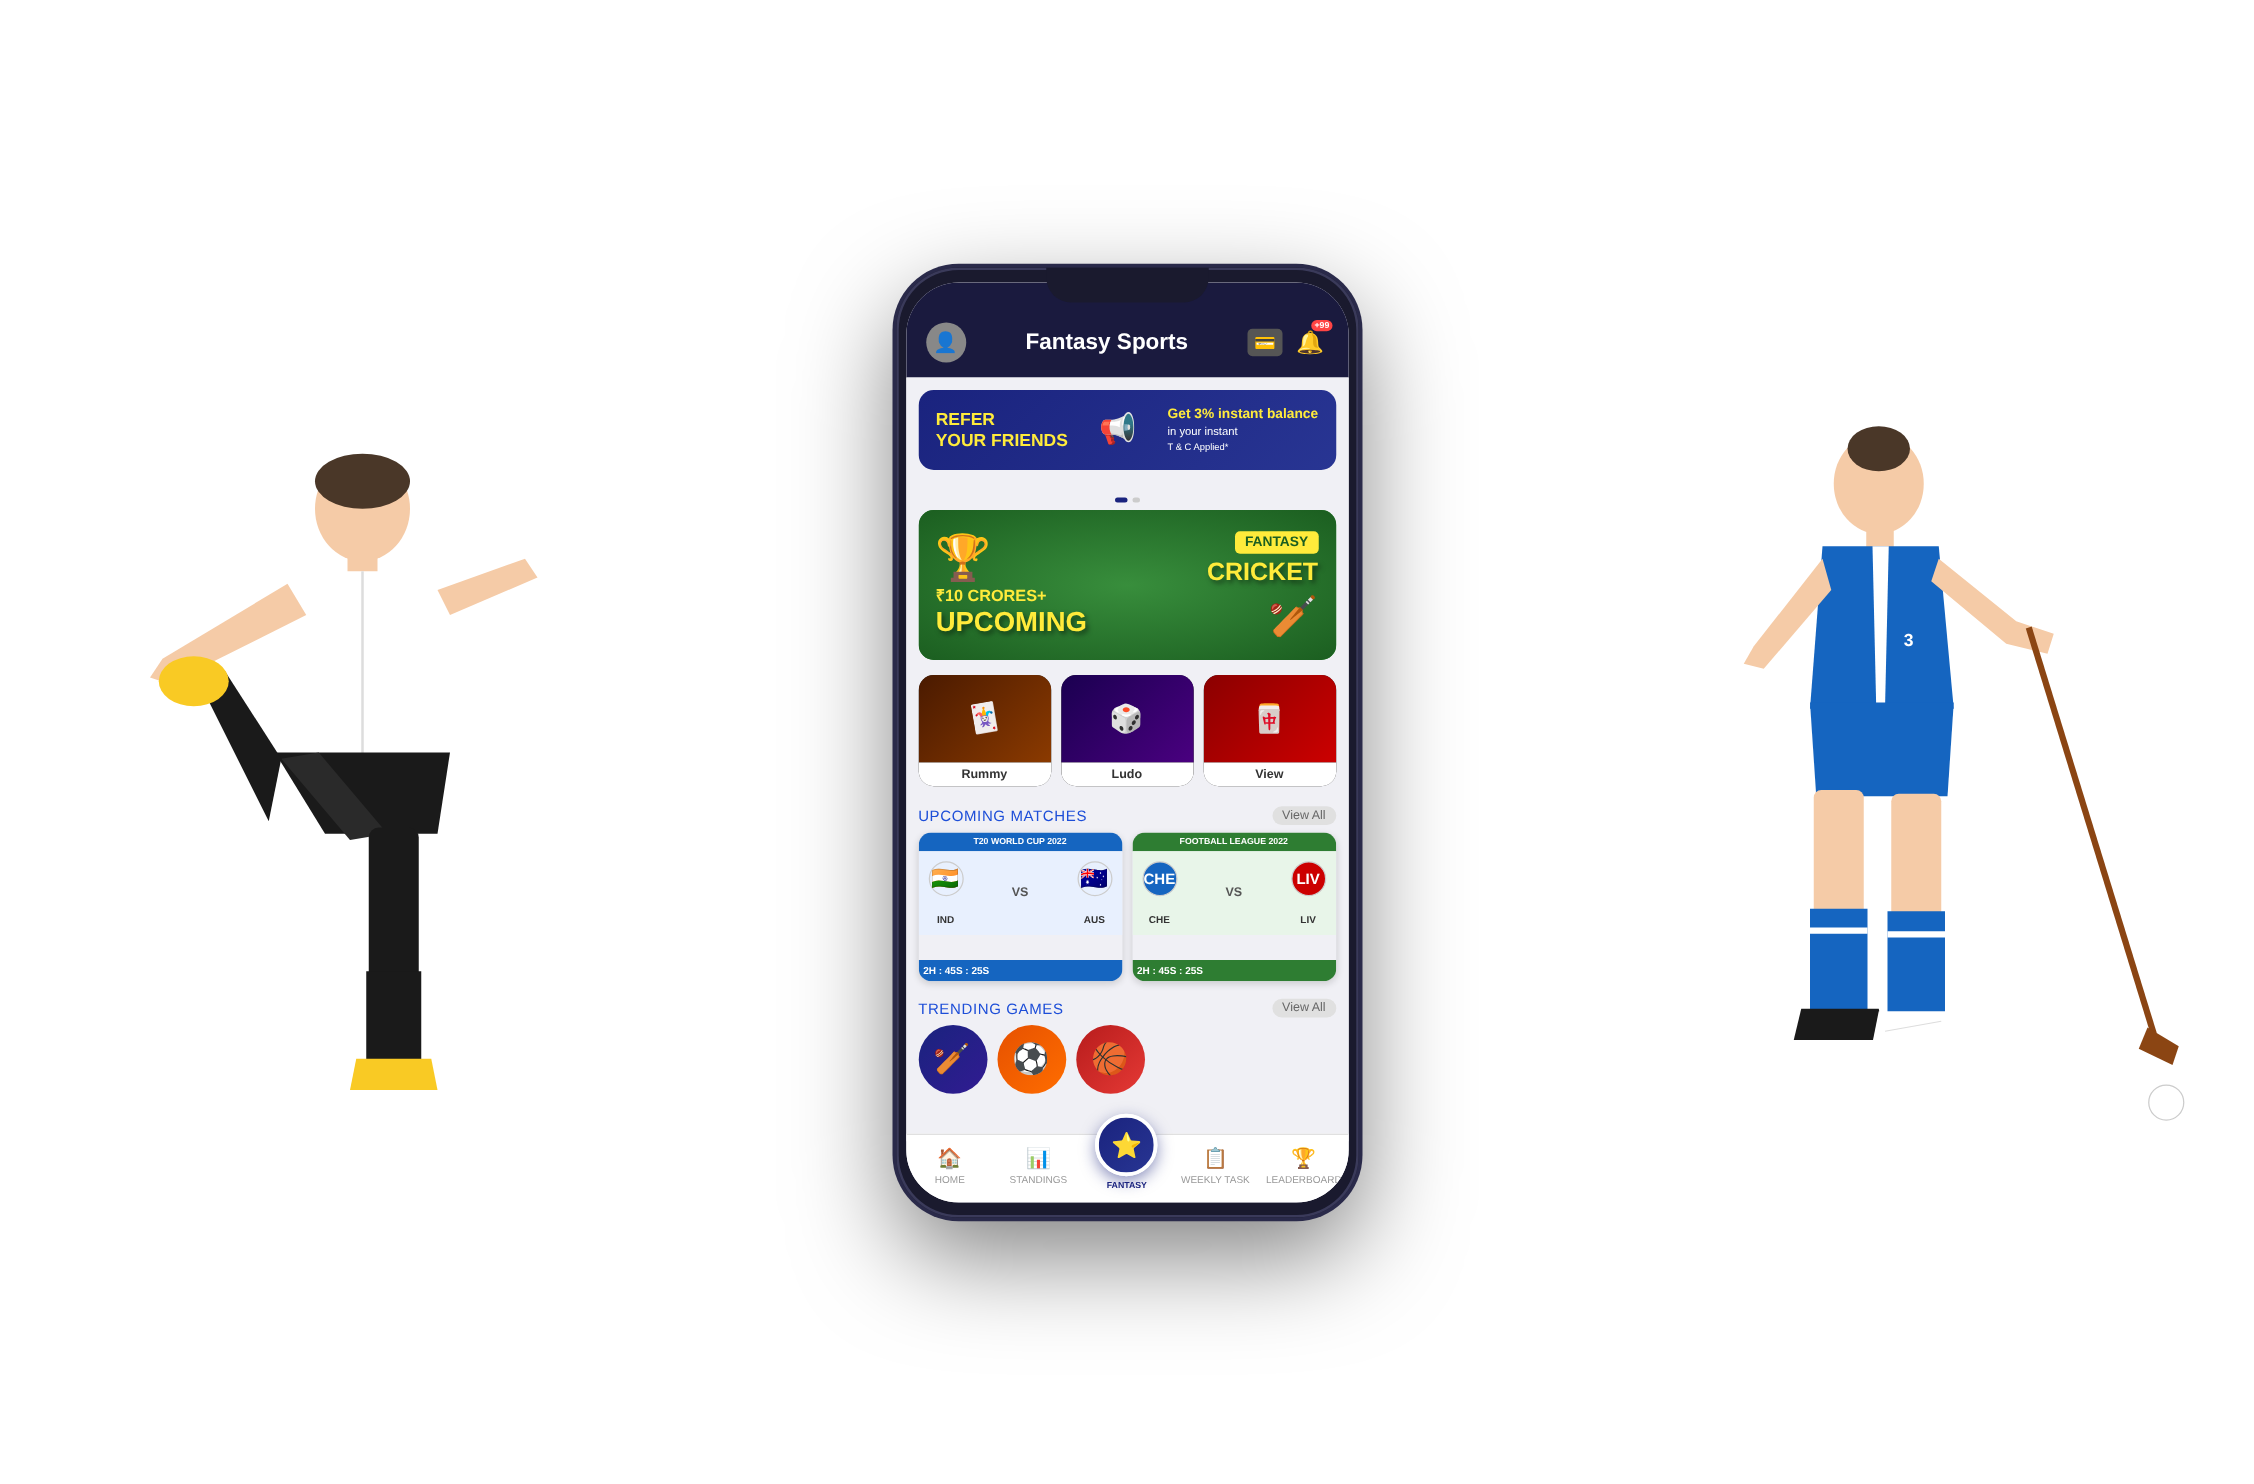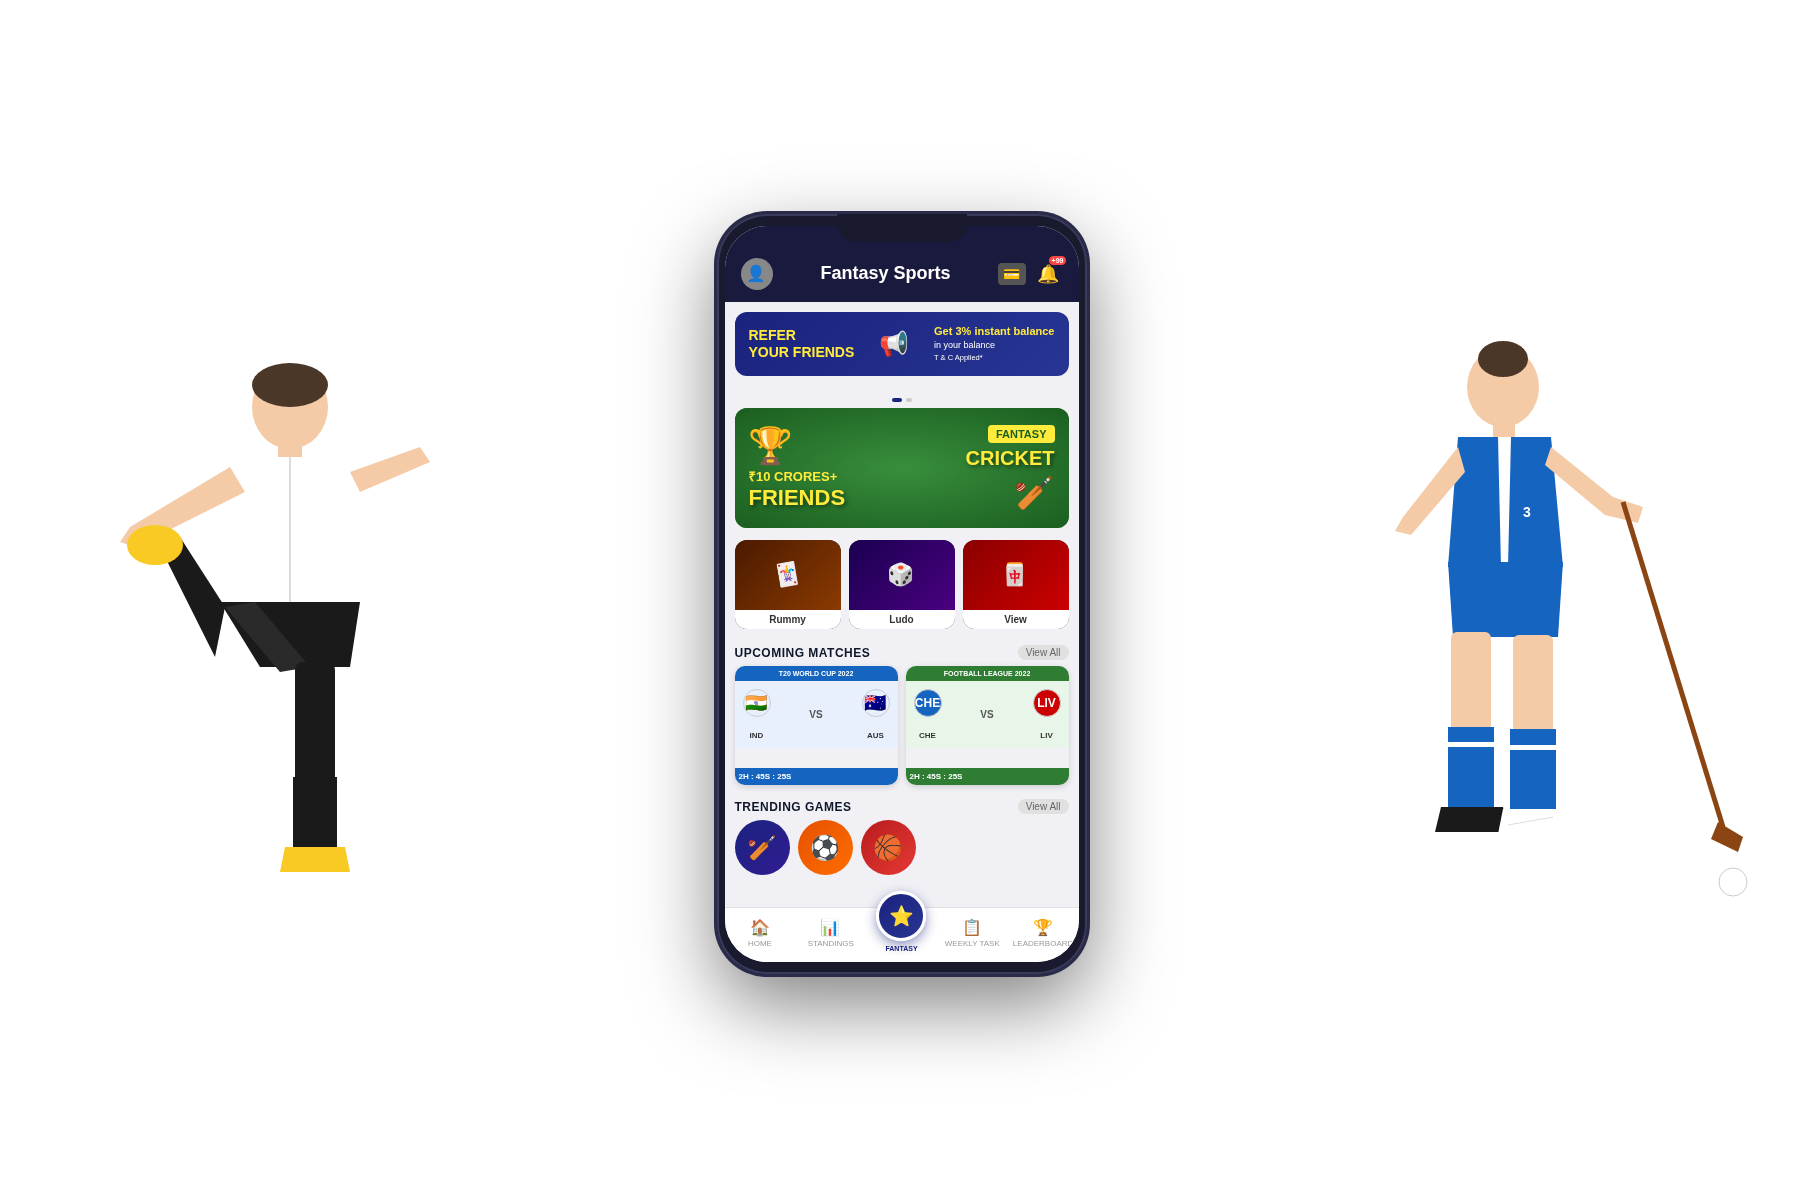--- a/index.html
+++ b/index.html
@@ -309,22 +309,22 @@
     
     .section-header {
       display: flex;
       justify-content: space-between;
       align-items: center;
       padding: 8px 10px 6px 10px;
     }
 
     .section-title {
       font-size: 12px;
-      font-weight: 700;
-      color: #0f172a;
+      font-weight: 400;
+      color: #1d4ed8;
       letter-spacing: 0.5px;
     }
 
     .view-all-btn {
       font-size: 10px;
       color: #666;
       background: #e0e0e0;
       padding: 2px 8px;
       border-radius: 10px;
     }
@@ -614,36 +614,36 @@
       <div class="phone-content">
 
         <div class="banner">
           <div class="banner-text-left">
             <span>REFER</span>
             <span>YOUR FRIENDS</span>
           </div>
           <div class="banner-icon">📢</div>
           <div class="banner-text-right">
             <strong>Get 3% instant balance</strong><br>
-            <span>in your balance</span><br>
+            <span>in your instant</span><br>
             <small>T &amp; C Applied*</small>
           </div>
         </div>
 
         <div class="banner-dots">
           <div class="dot active"></div>
           <div class="dot"></div>
         </div>
 
         <div class="cricket-banner">
           <div class="cricket-bg"></div>
           <div class="cricket-left">
             <div class="cricket-trophy">🏆</div>
             <div class="winnings-amount">₹10 CRORES+</div>
-            <div class="winnings-text">FRIENDS</div>
+            <div class="winnings-text">UPCOMING</div>
           </div>
           <div class="cricket-right">
             <div class="fantasy-cricket-label">FANTASY</div>
             <div class="cricket-title">CRICKET</div>
             
             <div style="font-size:32px;margin-top:4px;">🏏</div>
           </div>
         </div>
 
         <div class="games-section">

